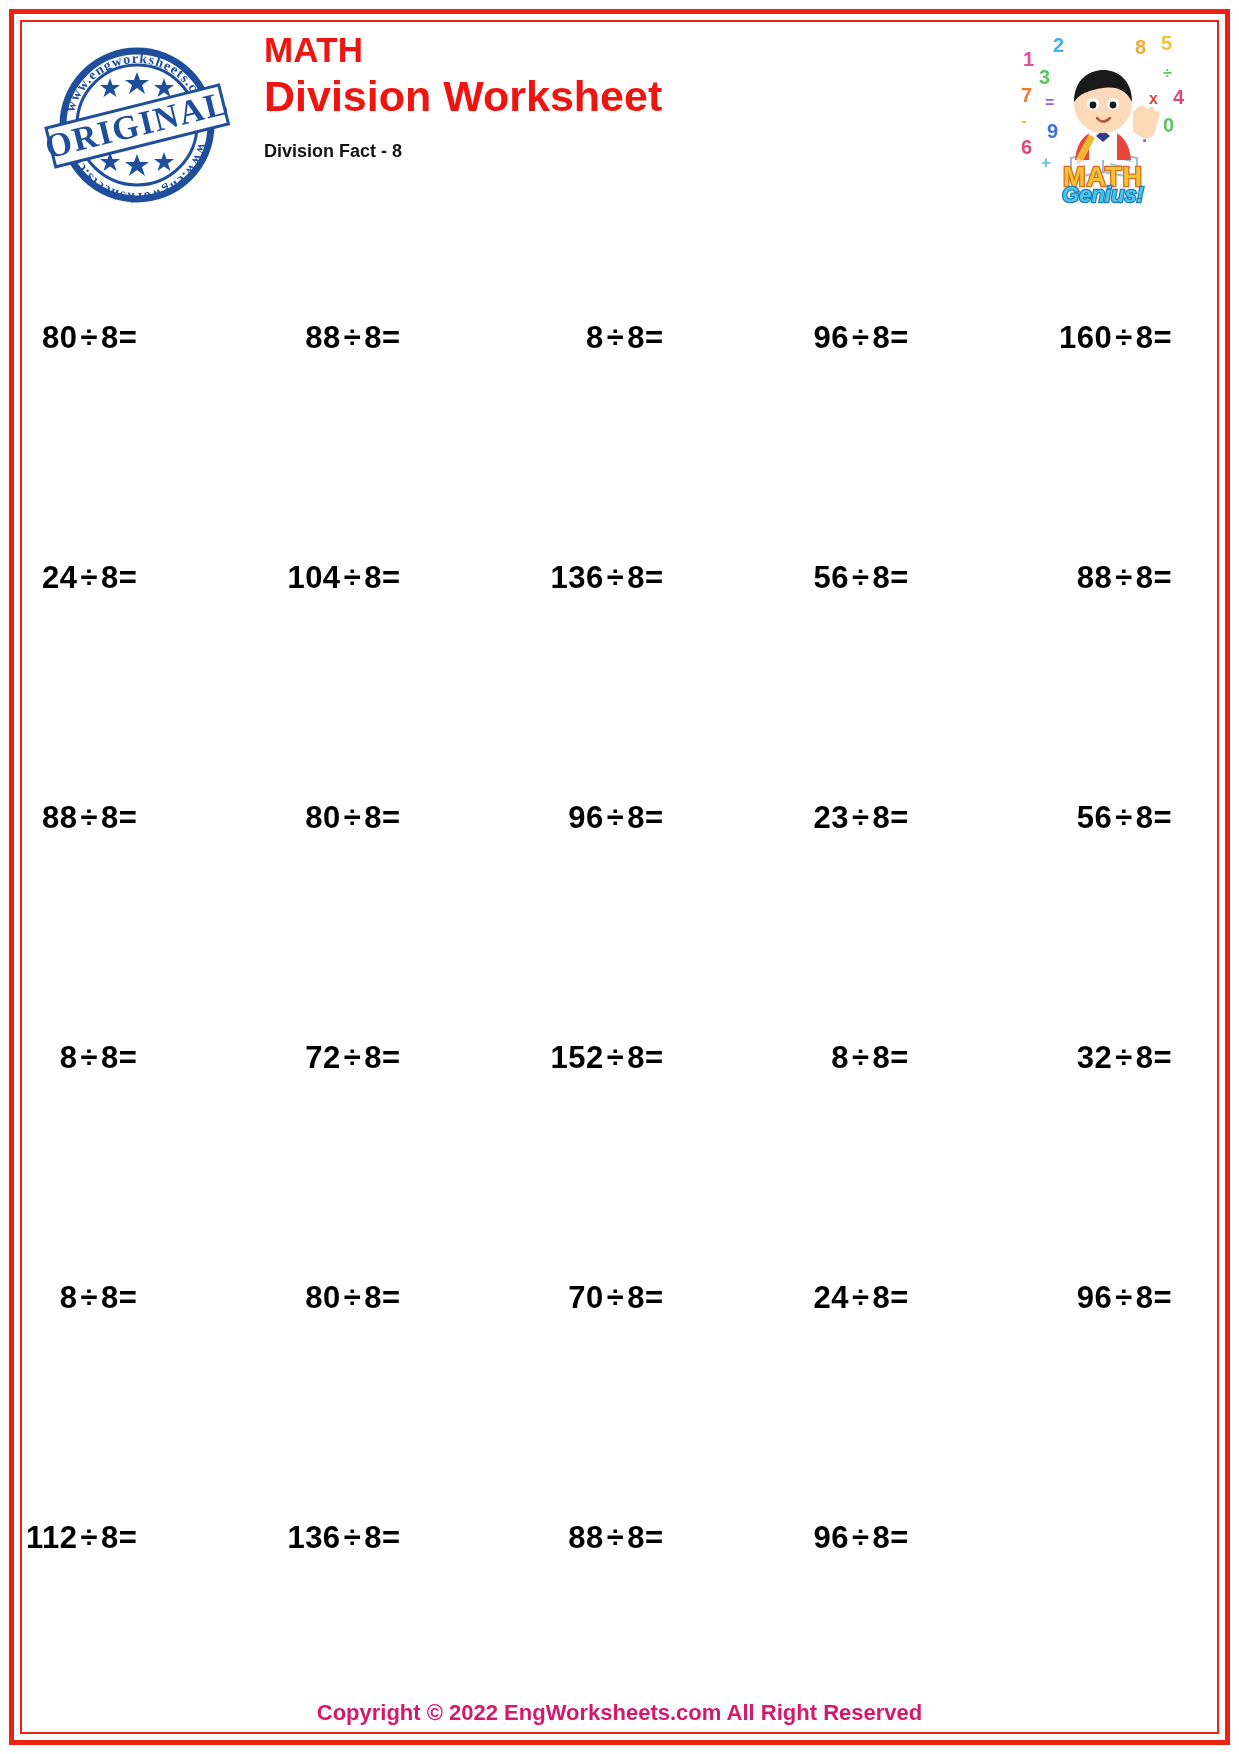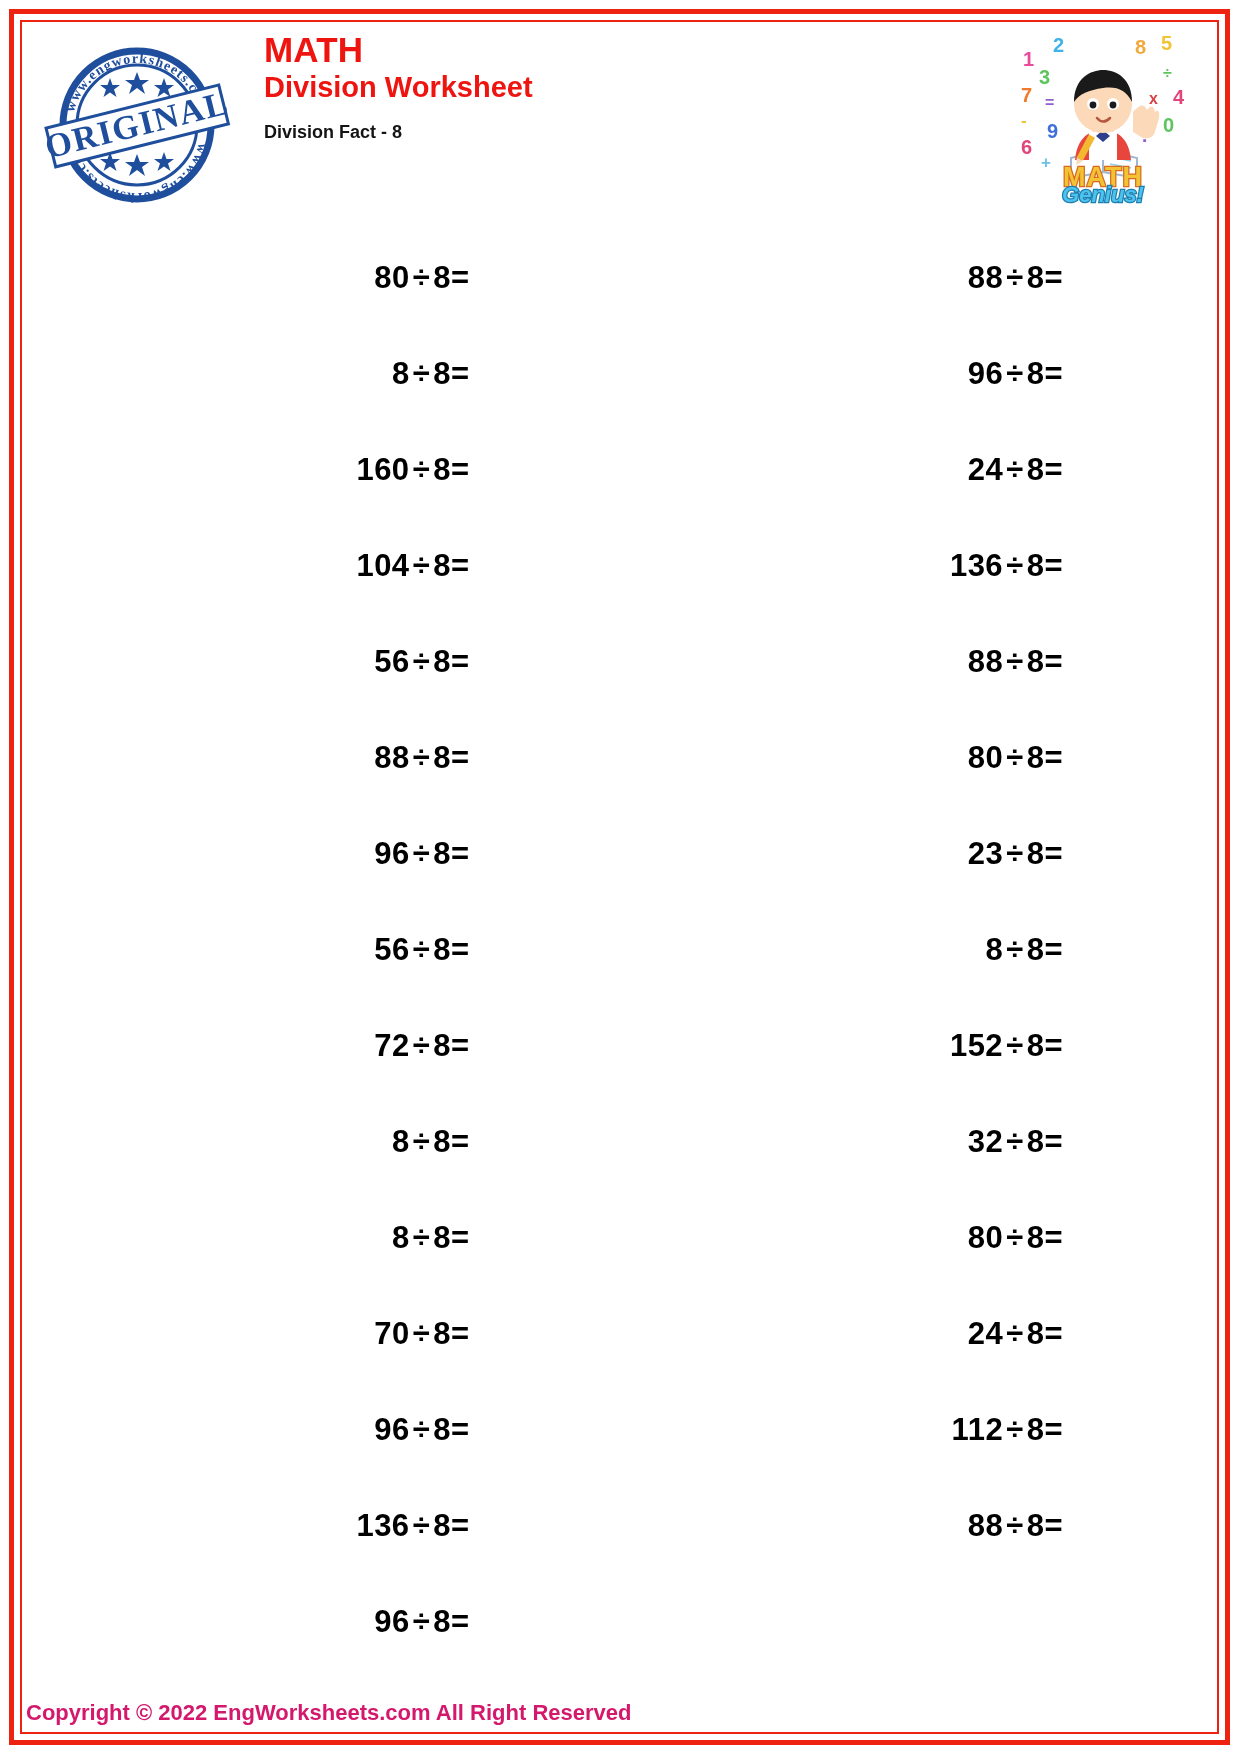--- a/index.html
+++ b/index.html
@@ -66,21 +66,21 @@
   }
   .title-math {
     font-size: 35px;
     font-weight: bold;
     color: #ee1510;
     line-height: 1.05;
     letter-spacing: 0.2px;
     white-space: nowrap;
   }
   .title-sub {
-    font-size: 29px;
+    font-size: 43px;
     font-weight: bold;
     color: #ee1510;
     line-height: 1.3;
     white-space: nowrap;
   }
   .title-fact {
     font-size: 18px;
     font-weight: bold;
     color: #141414;
     margin-top: 16px;
@@ -94,25 +94,25 @@
     top: 0px;
     width: 180px;
     height: 178px;
   }
   .logo svg { display: block; width: 180px; height: 178px; }
 
   
   .problems {
     position: absolute;
     left: 26px;
-    top: 230px;
+    top: 218px;
     width: 1187px;
     height: 1440px;
     display: grid;
-    grid-template-columns: repeat(2, 1fr);
+    grid-template-columns: repeat(5, 1fr);
     grid-auto-rows: 1fr;
   }
   .cell {
     display: flex;
     align-items: center;
     justify-content: flex-end;
     padding-right: 150px;
     box-sizing: border-box;
   }
   .cell .eq {
@@ -124,20 +124,21 @@
     letter-spacing: 0.5px;
   }
   .eq .op { margin: 0 3px; }
 
   
   .footer {
     position: absolute;
     left: 26px;
     right: 26px;
     bottom: 28px;
+    text-align: center;
     font-size: 22px;
     font-weight: bold;
     color: #d4186c;
     white-space: nowrap;
   }
 </style>
 </head>
 <body>
 
 <div class="page">

